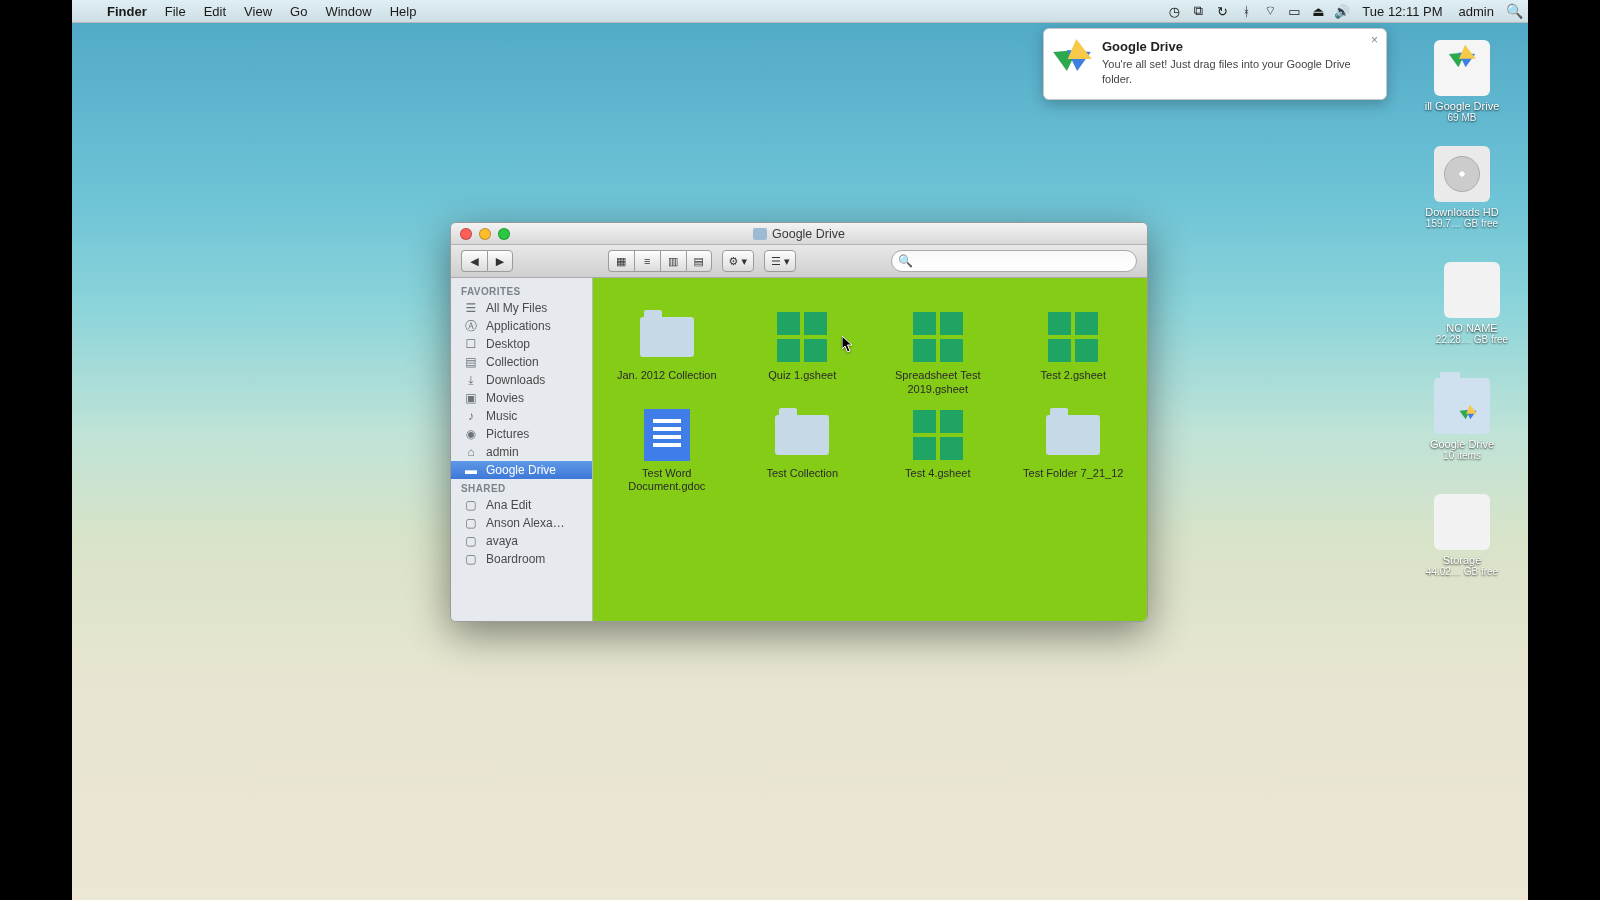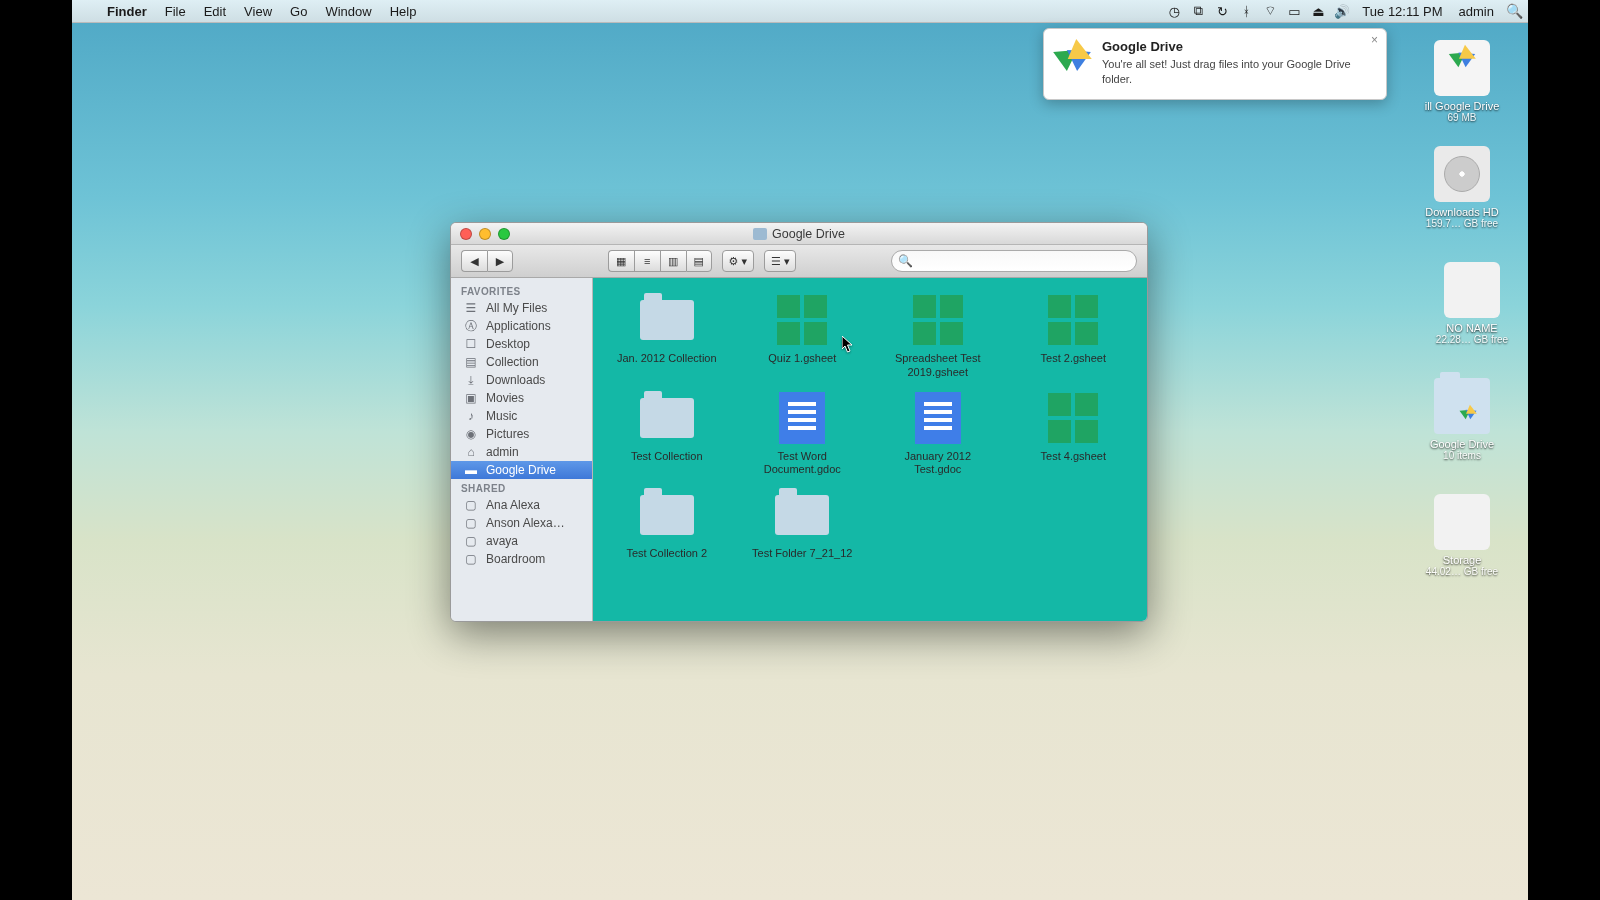--- a/index.html
+++ b/index.html
@@ -67,21 +67,21 @@
 #sidebar { width:142px; background:#e6eaef; border-right:1px solid #b8b8b8; overflow-y:auto; font-size:12px; color:#4a4a4a; padding-top:4px; }
 #sidebar::-webkit-scrollbar{width:10px}
 #sidebar::-webkit-scrollbar-thumb{background:#b8bdc4;border-radius:5px}
 .sbhdr { font-size:10px; font-weight:bold; color:#7d828a; letter-spacing:.4px; padding:4px 10px 2px; }
 .sbitem { display:flex; align-items:center; gap:7px; padding:2px 10px 2px 12px; cursor:default; white-space:nowrap; overflow:hidden; text-overflow:ellipsis; }
 .sbitem.sel { background:linear-gradient(#5e98e8,#3e78d8); color:#fff; }
 .sic { width:16px; height:14px; display:inline-flex; align-items:center; justify-content:center; color:#6d7178; flex:0 0 16px; }
 .sbitem.sel .sic { color:#fff; }
 
 
-#content { flex:1; background:#14b8a6; overflow:auto; padding:12px 8px; }
+#content { flex:1; background:#84cc16; overflow:auto; padding:29px 8px; }
 .grid { display:grid; grid-template-columns:repeat(4,1fr); gap:6px 4px; }
 .itm { display:flex; flex-direction:column; align-items:center; text-align:center; font-size:11px; color:#2a2a2a; padding:2px; }
 .itm .ic { width:60px; height:56px; display:flex; align-items:center; justify-content:center; margin-bottom:4px; }
 .itm .lbl { line-height:1.25; max-width:110px; word-break:break-word; }
 
 
 .folder { width:54px; height:40px; background:#c5d9e6; border-radius:3px; position:relative; }
 .folder::before { content:""; position:absolute; left:4px; top:-7px; width:18px; height:9px; background:#c5d9e6; border-radius:2px 2px 0 0; }
 .gsheet { width:50px; height:50px; display:grid; grid-template-columns:1fr 1fr; grid-template-rows:1fr 1fr; gap:4px; }
 .gsheet div { background:#1fa463; }
@@ -261,21 +261,21 @@
             </div>
             <div class="sbitem sel">
               <span class="sic">▬</span>
               <span>Google Drive</span>
             </div>
           </div>
         <div class="sbhdr">SHARED</div>
         <div id="sb-shared">
             <div class="sbitem">
               <span class="sic">▢</span>
-              <span>Ana Alexa</span>
+              <span>Ana Edit</span>
             </div>
             <div class="sbitem">
               <span class="sic">▢</span>
               <span>Anson Alexa…</span>
             </div>
             <div class="sbitem">
               <span class="sic">▢</span>
               <span>avaya</span>
             </div>
             <div class="sbitem">
@@ -321,52 +321,40 @@
                   <div></div>
                   <div></div>
                   <div></div>
                   <div></div>
                 </div>
               </div>
               <div class="lbl">Test 2.gsheet</div>
             </div>
             <div class="itm">
               <div class="ic">
+                <div class="gdoc"></div>
+              </div>
+              <div class="lbl">Test Word Document.gdoc</div>
+            </div>
+            <div class="itm">
+              <div class="ic">
                 <div class="folder"></div>
               </div>
               <div class="lbl">Test Collection</div>
             </div>
             <div class="itm">
               <div class="ic">
-                <div class="gdoc"></div>
-              </div>
-              <div class="lbl">Test Word Document.gdoc</div>
-            </div>
-            <div class="itm">
-              <div class="ic">
-                <div class="gdoc"></div>
-              </div>
-              <div class="lbl">January 2012 Test.gdoc</div>
-            </div>
-            <div class="itm">
-              <div class="ic">
                 <div class="gsheet">
                   <div></div>
                   <div></div>
                   <div></div>
                   <div></div>
                 </div>
               </div>
               <div class="lbl">Test 4.gsheet</div>
-            </div>
-            <div class="itm">
-              <div class="ic">
-                <div class="folder"></div>
-              </div>
-              <div class="lbl">Test Collection 2</div>
             </div>
             <div class="itm">
               <div class="ic">
                 <div class="folder"></div>
               </div>
               <div class="lbl">Test Folder 7_21_12</div>
             </div>
           </div>
       </div>
     </div>

